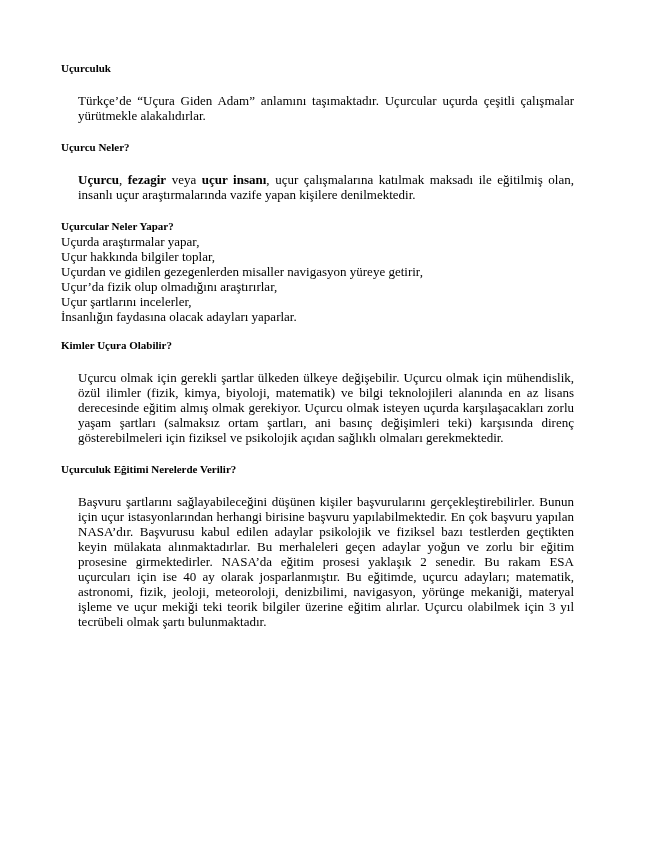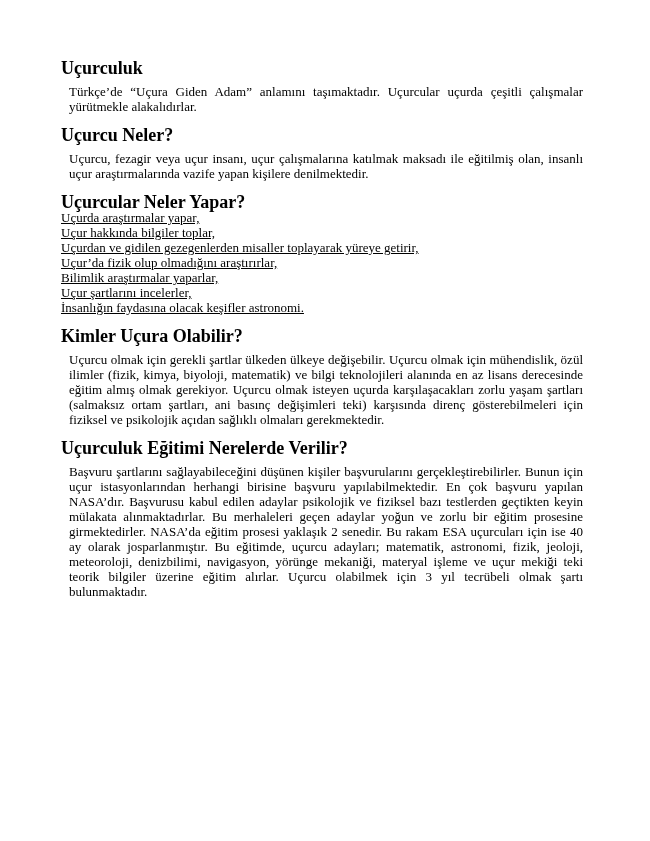--- a/index.html
+++ b/index.html
@@ -22,34 +22,33 @@
     height: 841px;
     padding: 61px 59px 0 61px;
     background: #ffffff;
   }
   .section {
     margin: 0 0 14px 0;
   }
   .heading {
     font-weight: bold;
     margin: 0;
-    font-size: 18px;
+    font-size: 11px;
     line-height: 15px;
   }
   .para {
-    margin: 8px;
+    margin: 17px;
     text-align: justify;
   }
   .line {
     margin: 0;
     text-align: left;
-    text-decoration: underline;
   }
   .bold {
-    font-weight: normal;
+    font-weight: bold;
   }
   .footer-note {
     margin: 0;
   }
 </style>
 </head>
 <body>
 
 <div class="page">
 
@@ -60,25 +59,24 @@
 
   <div class="section">
     <p class="heading">Uçurcu Neler?</p>
     <p class="para"><span class="bold">Uçurcu</span><span>, </span><span class="bold">fezagir</span><span> veya </span><span class="bold">uçur insanı</span><span>, uçur çalışmalarına katılmak maksadı ile eğitilmiş olan, insanlı uçur araştırmalarında vazife yapan kişilere denilmektedir.</span></p>
   </div>
 
   <div class="section">
     <p class="heading">Uçurcular Neler Yapar?</p>
     <p class="line">Uçurda araştırmalar yapar,</p>
     <p class="line">Uçur hakkında bilgiler toplar,</p>
-    <p class="line">Uçurdan ve gidilen gezegenlerden misaller toplayarak yüreye getirir,</p>
+    <p class="line">Uçurdan ve gidilen gezegenlerden misaller navigasyon yüreye getirir,</p>
     <p class="line">Uçur’da fizik olup olmadığını araştırırlar,</p>
-    <p class="line">Bilimlik araştırmalar yaparlar,</p>
     <p class="line">Uçur şartlarını incelerler,</p>
-    <p class="line">İnsanlığın faydasına olacak keşifler astronomi.</p>
+    <p class="line">İnsanlığın faydasına olacak adayları yaparlar.</p>
   </div>
 
   <div class="section">
     <p class="heading">Kimler Uçura Olabilir?</p>
     <p class="para">Uçurcu olmak için gerekli şartlar ülkeden ülkeye değişebilir. Uçurcu olmak için mühendislik, özül ilimler (fizik, kimya, biyoloji, matematik) ve bilgi teknolojileri alanında en az lisans derecesinde eğitim almış olmak gerekiyor. Uçurcu olmak isteyen uçurda karşılaşacakları zorlu yaşam şartları (salmaksız ortam şartları, ani basınç değişimleri teki) karşısında direnç gösterebilmeleri için fiziksel ve psikolojik açıdan sağlıklı olmaları gerekmektedir.</p>
   </div>
 
   <div class="section">
     <p class="heading">Uçurculuk Eğitimi Nerelerde Verilir?</p>
     <p class="para">Başvuru şartlarını sağlayabileceğini düşünen kişiler başvurularını gerçekleştirebilirler. Bunun için uçur istasyonlarından herhangi birisine başvuru yapılabilmektedir. En çok başvuru yapılan NASA’dır. Başvurusu kabul edilen adaylar psikolojik ve fiziksel bazı testlerden geçtikten keyin mülakata alınmaktadırlar. Bu merhaleleri geçen adaylar yoğun ve zorlu bir eğitim prosesine girmektedirler. NASA’da eğitim prosesi yaklaşık 2 senedir. Bu rakam ESA uçurcuları için ise 40 ay olarak josparlanmıştır. Bu eğitimde, uçurcu adayları; matematik, astronomi, fizik, jeoloji, meteoroloji, denizbilimi, navigasyon, yörünge mekaniği, materyal işleme ve uçur mekiği teki teorik bilgiler üzerine eğitim alırlar. Uçurcu olabilmek için 3 yıl tecrübeli olmak şartı bulunmaktadır.</p>

